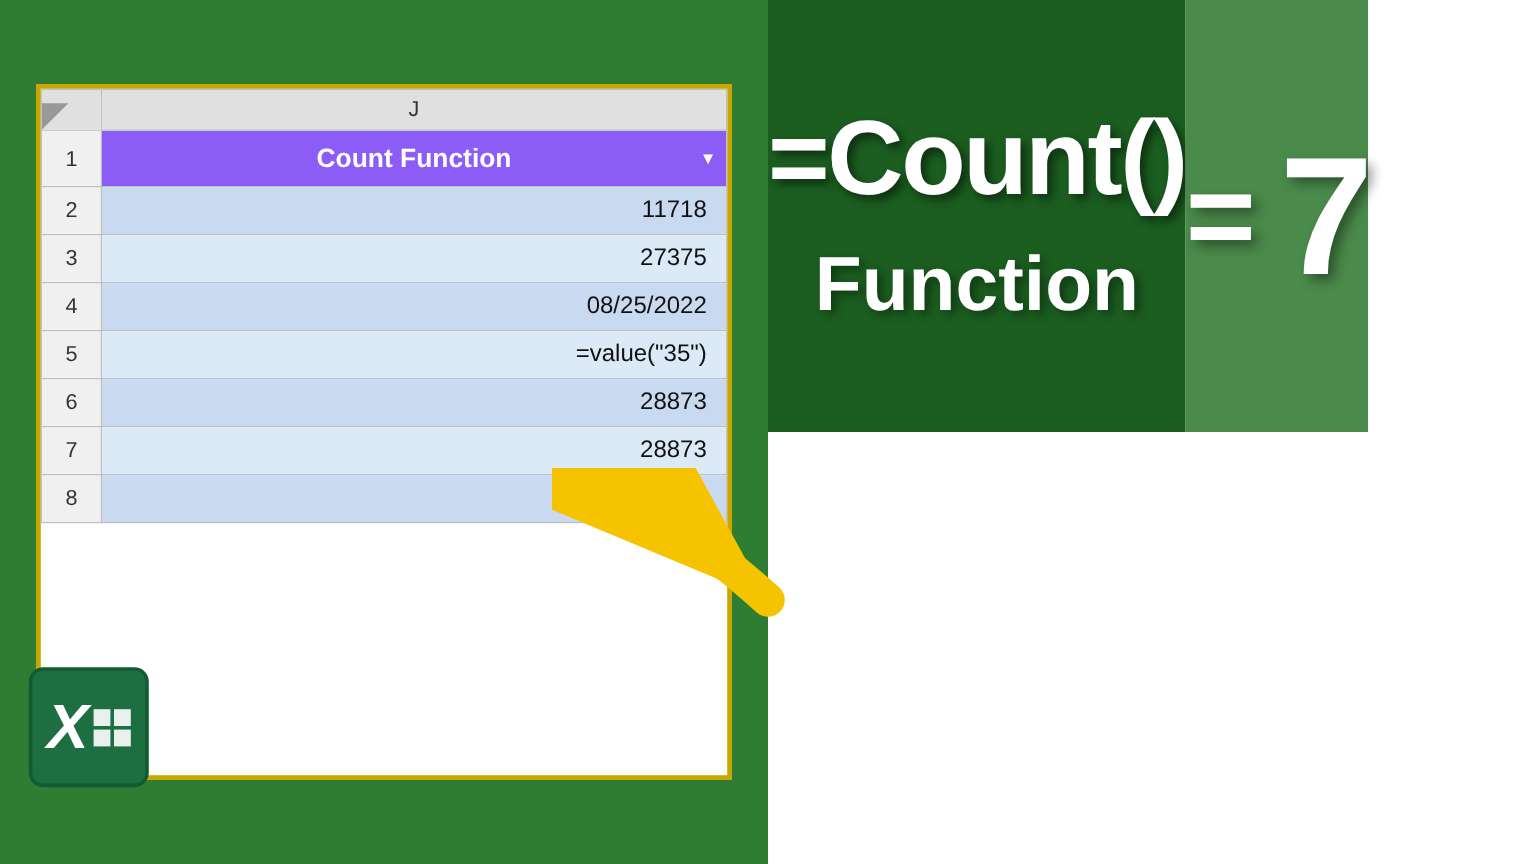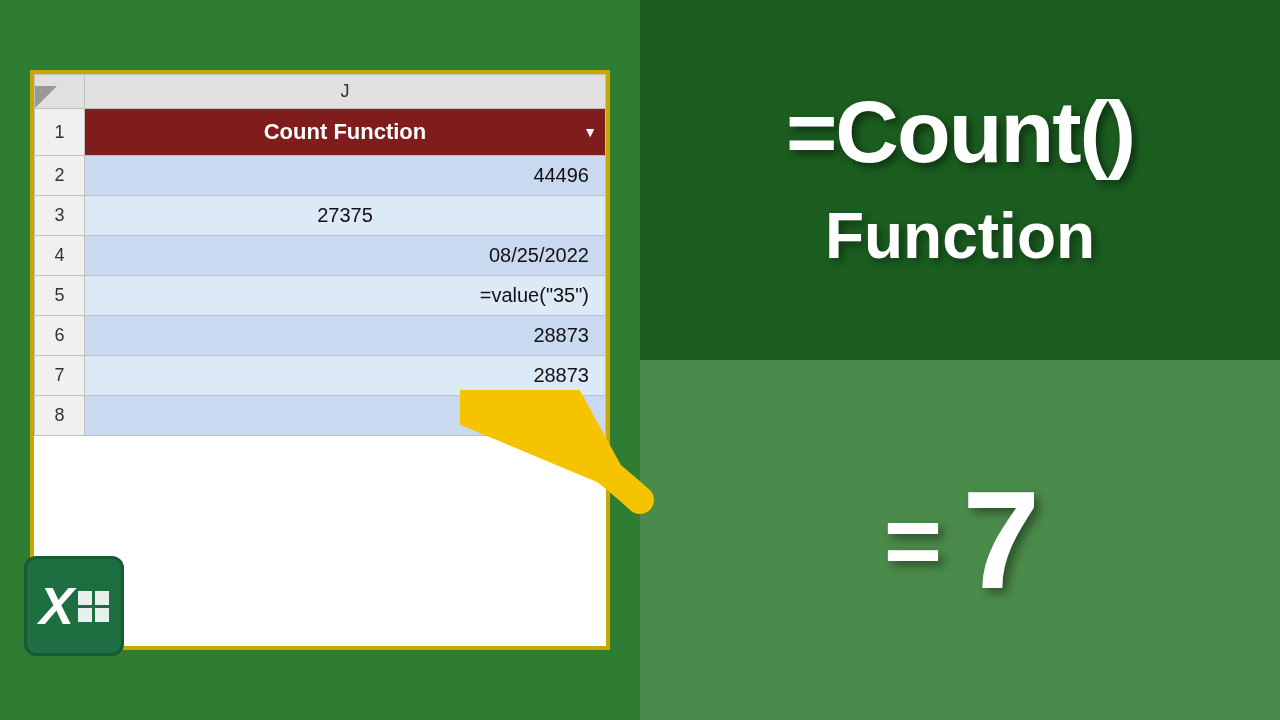--- a/index.html
+++ b/index.html
@@ -70,21 +70,21 @@
     .data-cell {
       background: #dce9f7;
       font-size: 20px;
       text-align: right;
       padding: 8px 16px;
       color: #111;
       min-height: 44px;
     }
 
     .data-cell.header-cell {
-      background: #7f1d1d;
+      background: #8b5cf6;
       color: white;
       font-weight: bold;
       text-align: center;
       font-size: 22px;
       position: relative;
       padding: 10px 16px;
     }
 
     .dropdown-arrow {
       position: absolute;
@@ -154,21 +154,21 @@
       height: 14px;
       background: white;
       opacity: 0.9;
     }
 
     
     .right-panel {
       width: 640px;
       height: 720px;
       display: flex;
-      flex-direction: column;
+      flex-direction: row;
     }
 
     .right-top {
       height: 360px;
       background: #1b5e20;
       display: flex;
       align-items: center;
       justify-content: center;
     }
 
@@ -251,25 +251,25 @@
           <th>J</th>
         </tr>
       </thead>
       <tbody id="spreadsheet-body">
       <tr>
             <td class="row-num">1</td>
             <td class="data-cell header-cell" style="position: relative;">Count Function<span class="dropdown-arrow">▼</span></td>
           </tr>
           <tr>
             <td class="row-num">2</td>
-            <td class="data-cell" style="position: relative;">44496</td>
+            <td class="data-cell" style="position: relative;">11718</td>
           </tr>
           <tr>
             <td class="row-num">3</td>
-            <td class="data-cell" style="position: relative; text-align: center;">27375</td>
+            <td class="data-cell" style="position: relative;">27375</td>
           </tr>
           <tr>
             <td class="row-num">4</td>
             <td class="data-cell" style="position: relative;">08/25/2022</td>
           </tr>
           <tr>
             <td class="row-num">5</td>
             <td class="data-cell" style="position: relative;">=value("35")</td>
           </tr>
           <tr>

